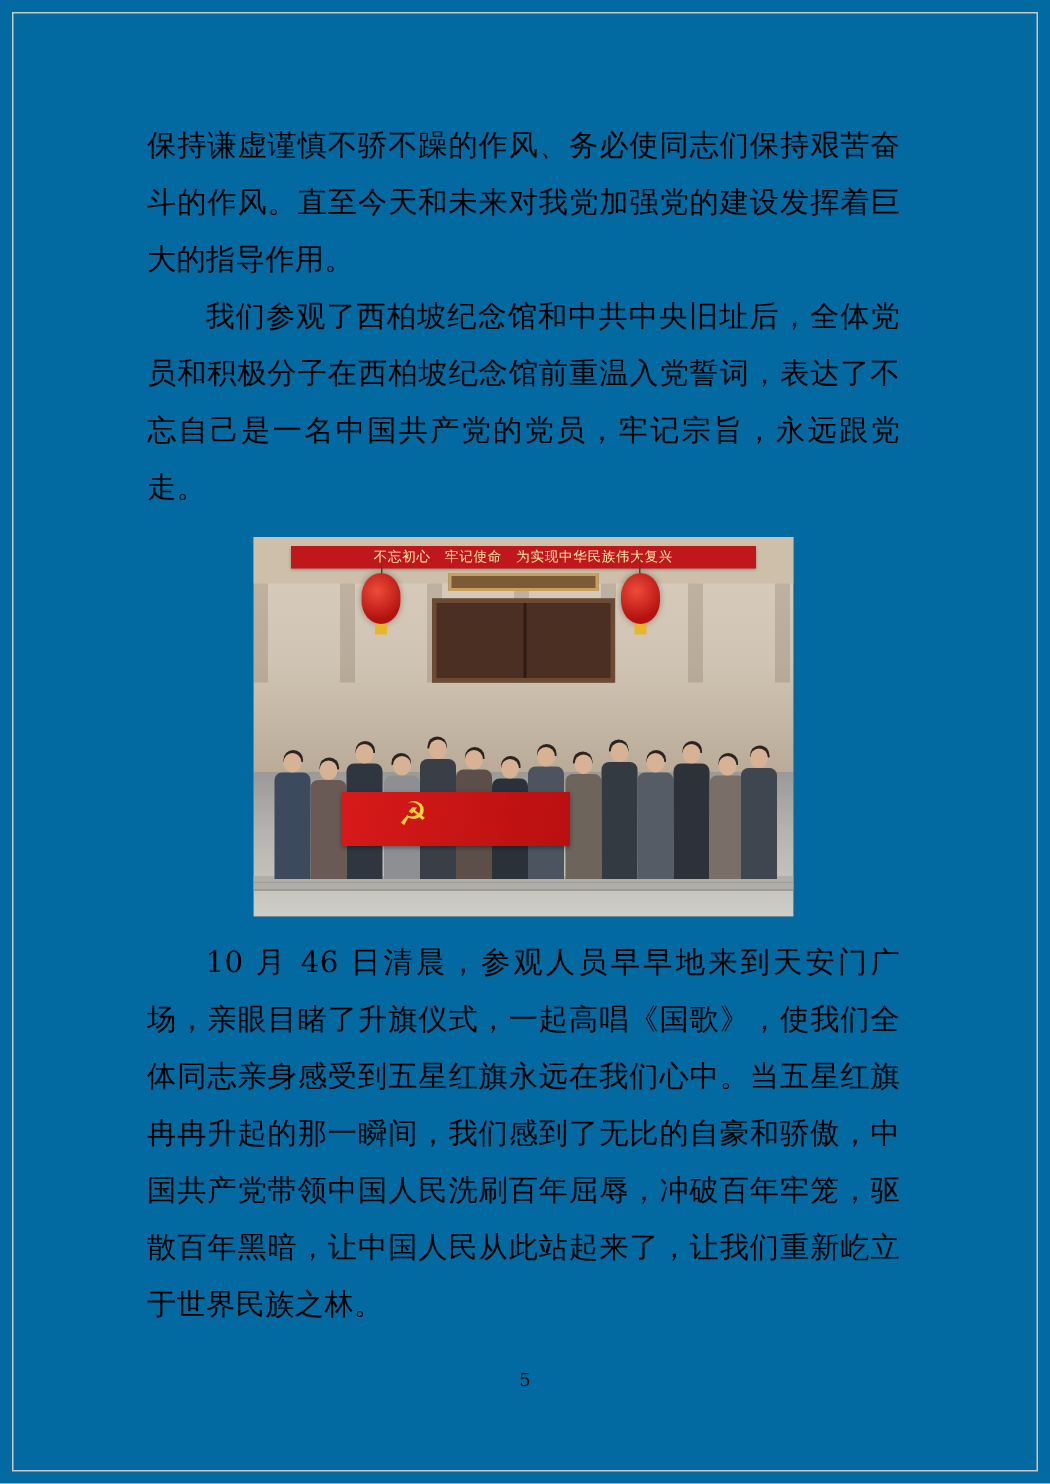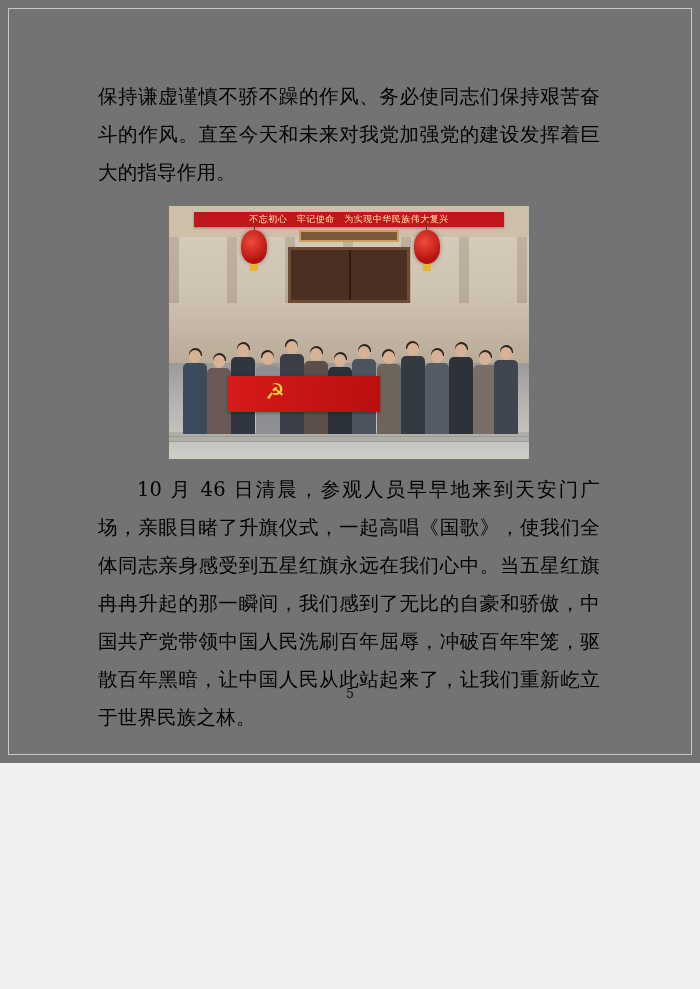--- a/index.html
+++ b/index.html
@@ -3,22 +3,22 @@
 <meta charset="utf-8">
 <style>
   html, body {
     margin: 0;
     padding: 0;
     background: #f0f0f0;
   }
   .page {
     position: relative;
     width: 700px;
-    height: 763px;
-    background: #737373;
+    height: 989px;
+    background: #0369a1;
     margin: 0 auto;
     box-sizing: border-box;
     overflow: hidden;
     font-family: "DejaVu Serif", "Liberation Serif", serif;
   }
   .page-border {
     position: absolute;
     left: 8px;
     top: 8px;
     right: 8px;
@@ -229,20 +229,21 @@
 </head>
 <body>
 
 <div class="page">
   <div class="page-border"></div>
 
   <div class="content">
 
     <p class="para">保持谦虚谨慎不骄不躁的作风、务必使同志们保持艰苦奋斗的作风。直至今天和未来对我党加强党的建设发挥着巨大的指导作用。</p>
 
+    <p class="para indent">我们参观了西柏坡纪念馆和中共中央旧址后，全体党员和积极分子在西柏坡纪念馆前重温入党誓词，表达了不忘自己是一名中国共产党的党员，牢记宗旨，永远跟党走。</p>
 
     <div class="photo-wrap">
       <div class="photo">
         <div class="building">
           <div class="bld-upper"></div>
           <div class="bld-cols"></div>
           <div class="plaque"></div>
           <div class="doorway"></div>
           <div class="banner">不忘初心　牢记使命　为实现中华民族伟大复兴</div>
           <div class="lantern l1"></div>

